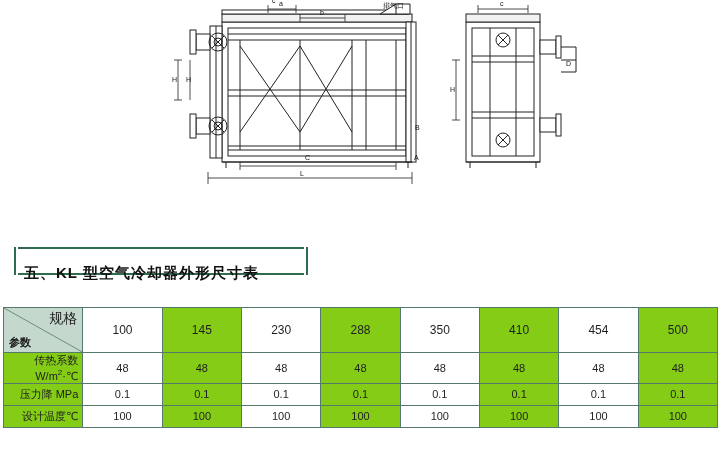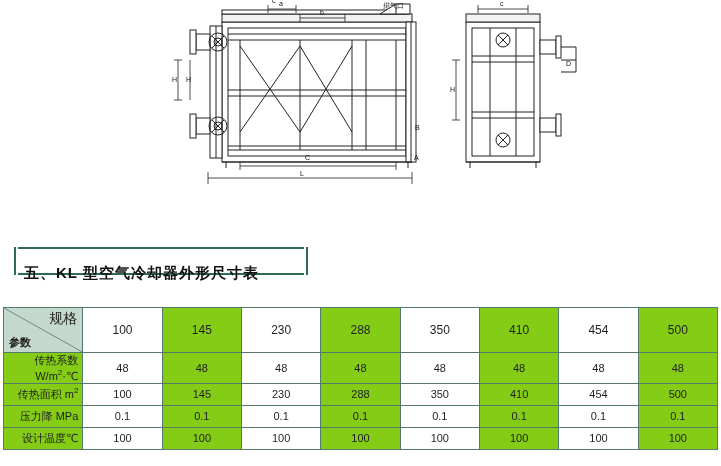--- a/index.html
+++ b/index.html
@@ -262,31 +262,20 @@
         <td class="plain">48</td>
         <td class="shade">48</td>
         <td class="plain">48</td>
         <td class="shade">48</td>
         <td class="plain">48</td>
         <td class="shade">48</td>
         <td class="plain">48</td>
         <td class="shade">48</td>
       </tr>
 
-      <tr>
-        <td class="label shade"><span>传热面积 m</span><span class="sup">2</span></td>
-        <td class="plain">100</td>
-        <td class="shade">145</td>
-        <td class="plain">230</td>
-        <td class="shade">288</td>
-        <td class="plain">350</td>
-        <td class="shade">410</td>
-        <td class="plain">454</td>
-        <td class="shade">500</td>
-      </tr>
 
 
       <tr>
         <td class="label shade">压力降 MPa</td>
         <td class="plain">0.1</td>
         <td class="shade">0.1</td>
         <td class="plain">0.1</td>
         <td class="shade">0.1</td>
         <td class="plain">0.1</td>
         <td class="shade">0.1</td>

